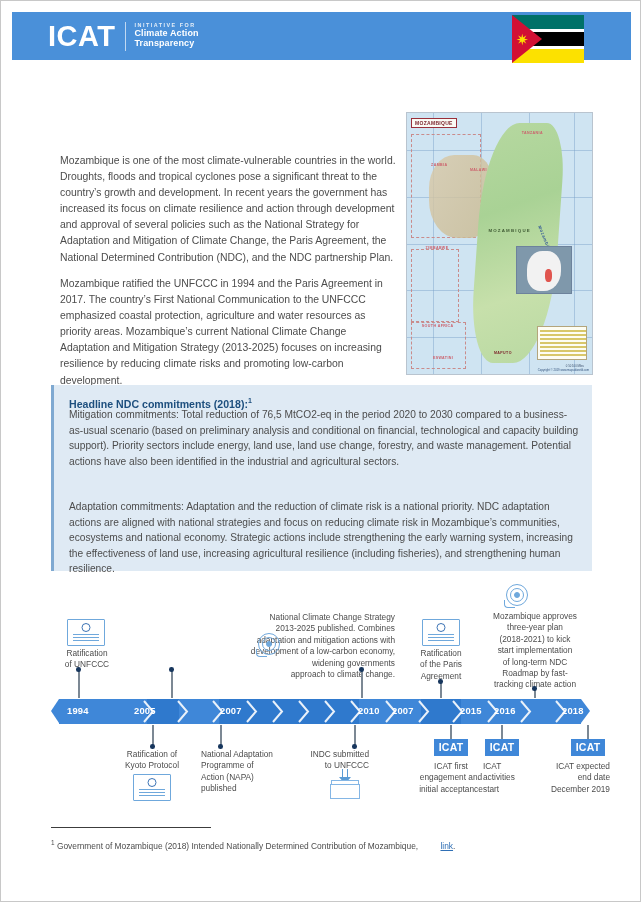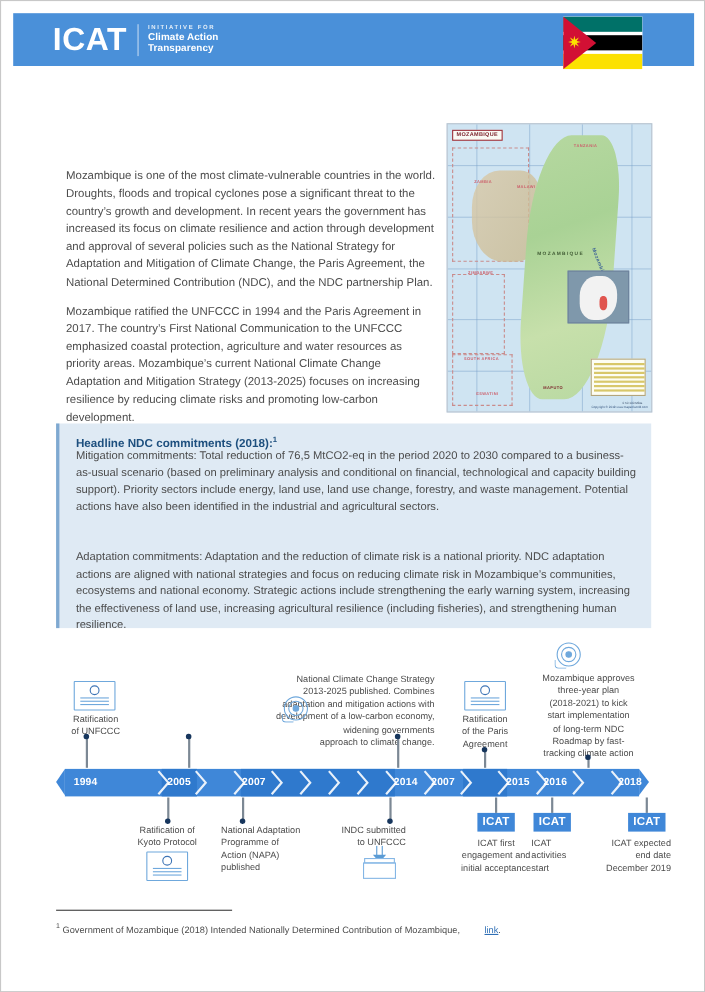--- a/index.html
+++ b/index.html
@@ -526,24 +526,24 @@
             <path d="M2 2 L11 12.5 L2 23" fill="none" stroke="#e9f1fa" stroke-width="2"></path>
           </svg>
       </div>
       <div class="chevwrap" style="left:495px;">
         <svg width="14" height="25" viewBox="0 0 14 25">
             <path d="M2 2 L11 12.5 L2 23" fill="none" stroke="#e9f1fa" stroke-width="2"></path>
           </svg>
       </div>
 
       <div class="yr" style="left:8px;">1994</div>
-      <div class="yr" style="left:93px;">2005</div>
+      <div class="yr" style="left:75px;">2005</div>
       <div class="yr" style="left:126px;margin-top:40px;">2006</div>
       <div class="yr" style="left:161px;">2007</div>
-      <div class="yr" style="left:299px;">2014</div>
+      <div class="yr" style="left:299px;">2010</div>
       <div class="yr" style="left:333px;">2007</div>
       <div class="yr" style="left:401px;">2015</div>
       <div class="yr" style="left:435px;">2016</div>
       <div class="yr" style="left:503px;">2018</div>
       <div class="yr" style="left:537px;">2019</div>
     </div>
 
     <div class="stem" style="left:101px; top:144px; height:21px;"></div>
     <div class="dot" style="left:99.2px; top:163px;"></div>
     <div class="tl-label c" style="left:55px; top:168px; width:92px;">Ratification of<br>Kyoto Protocol</div>

